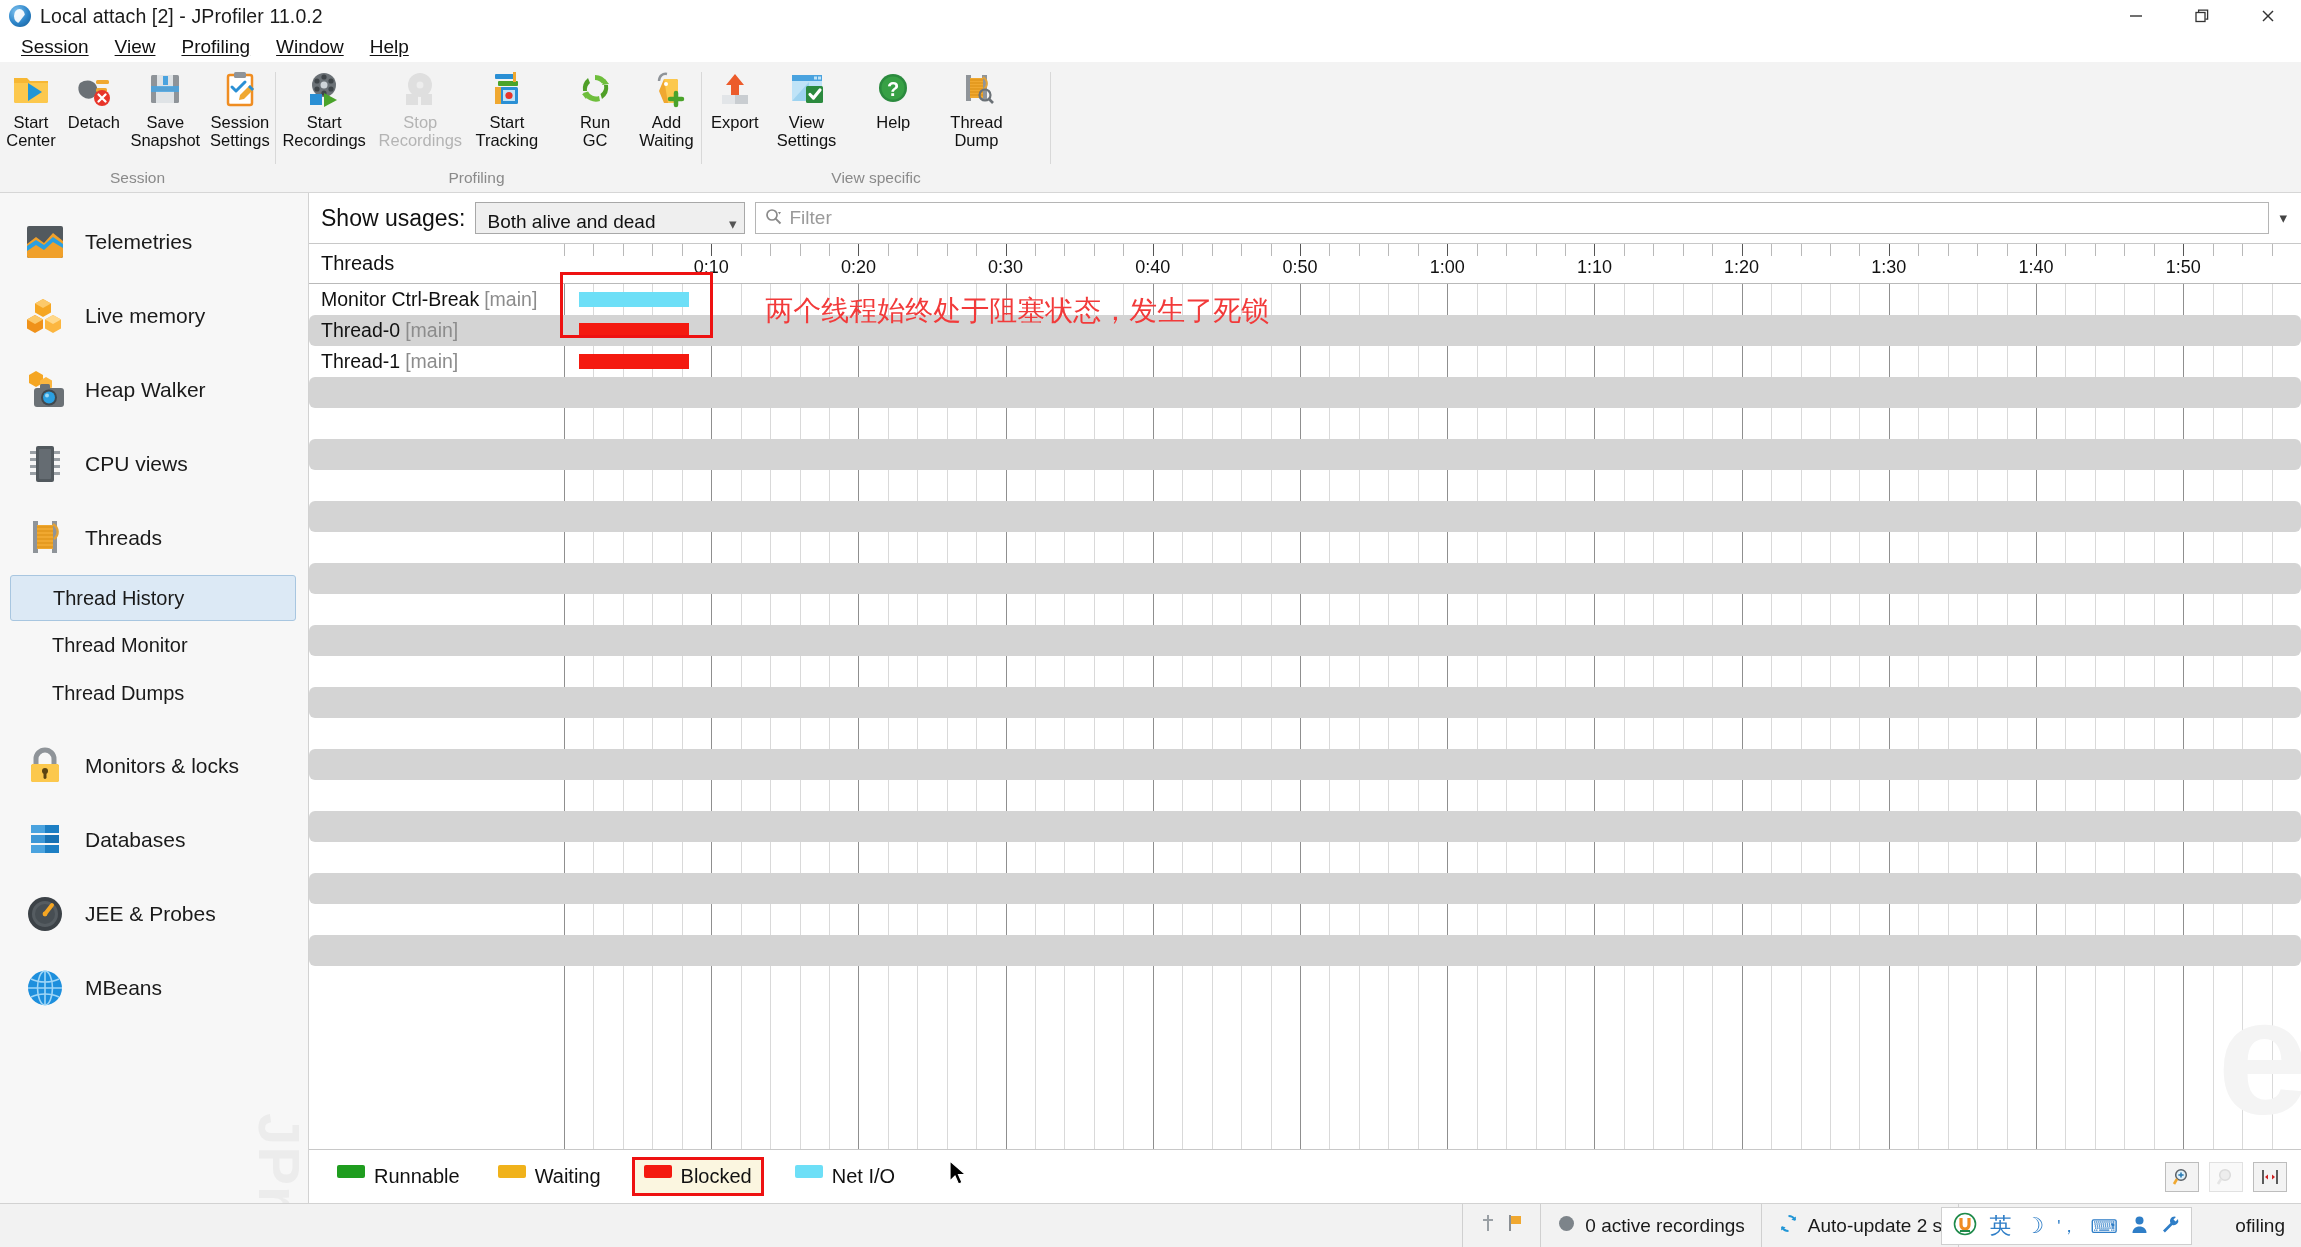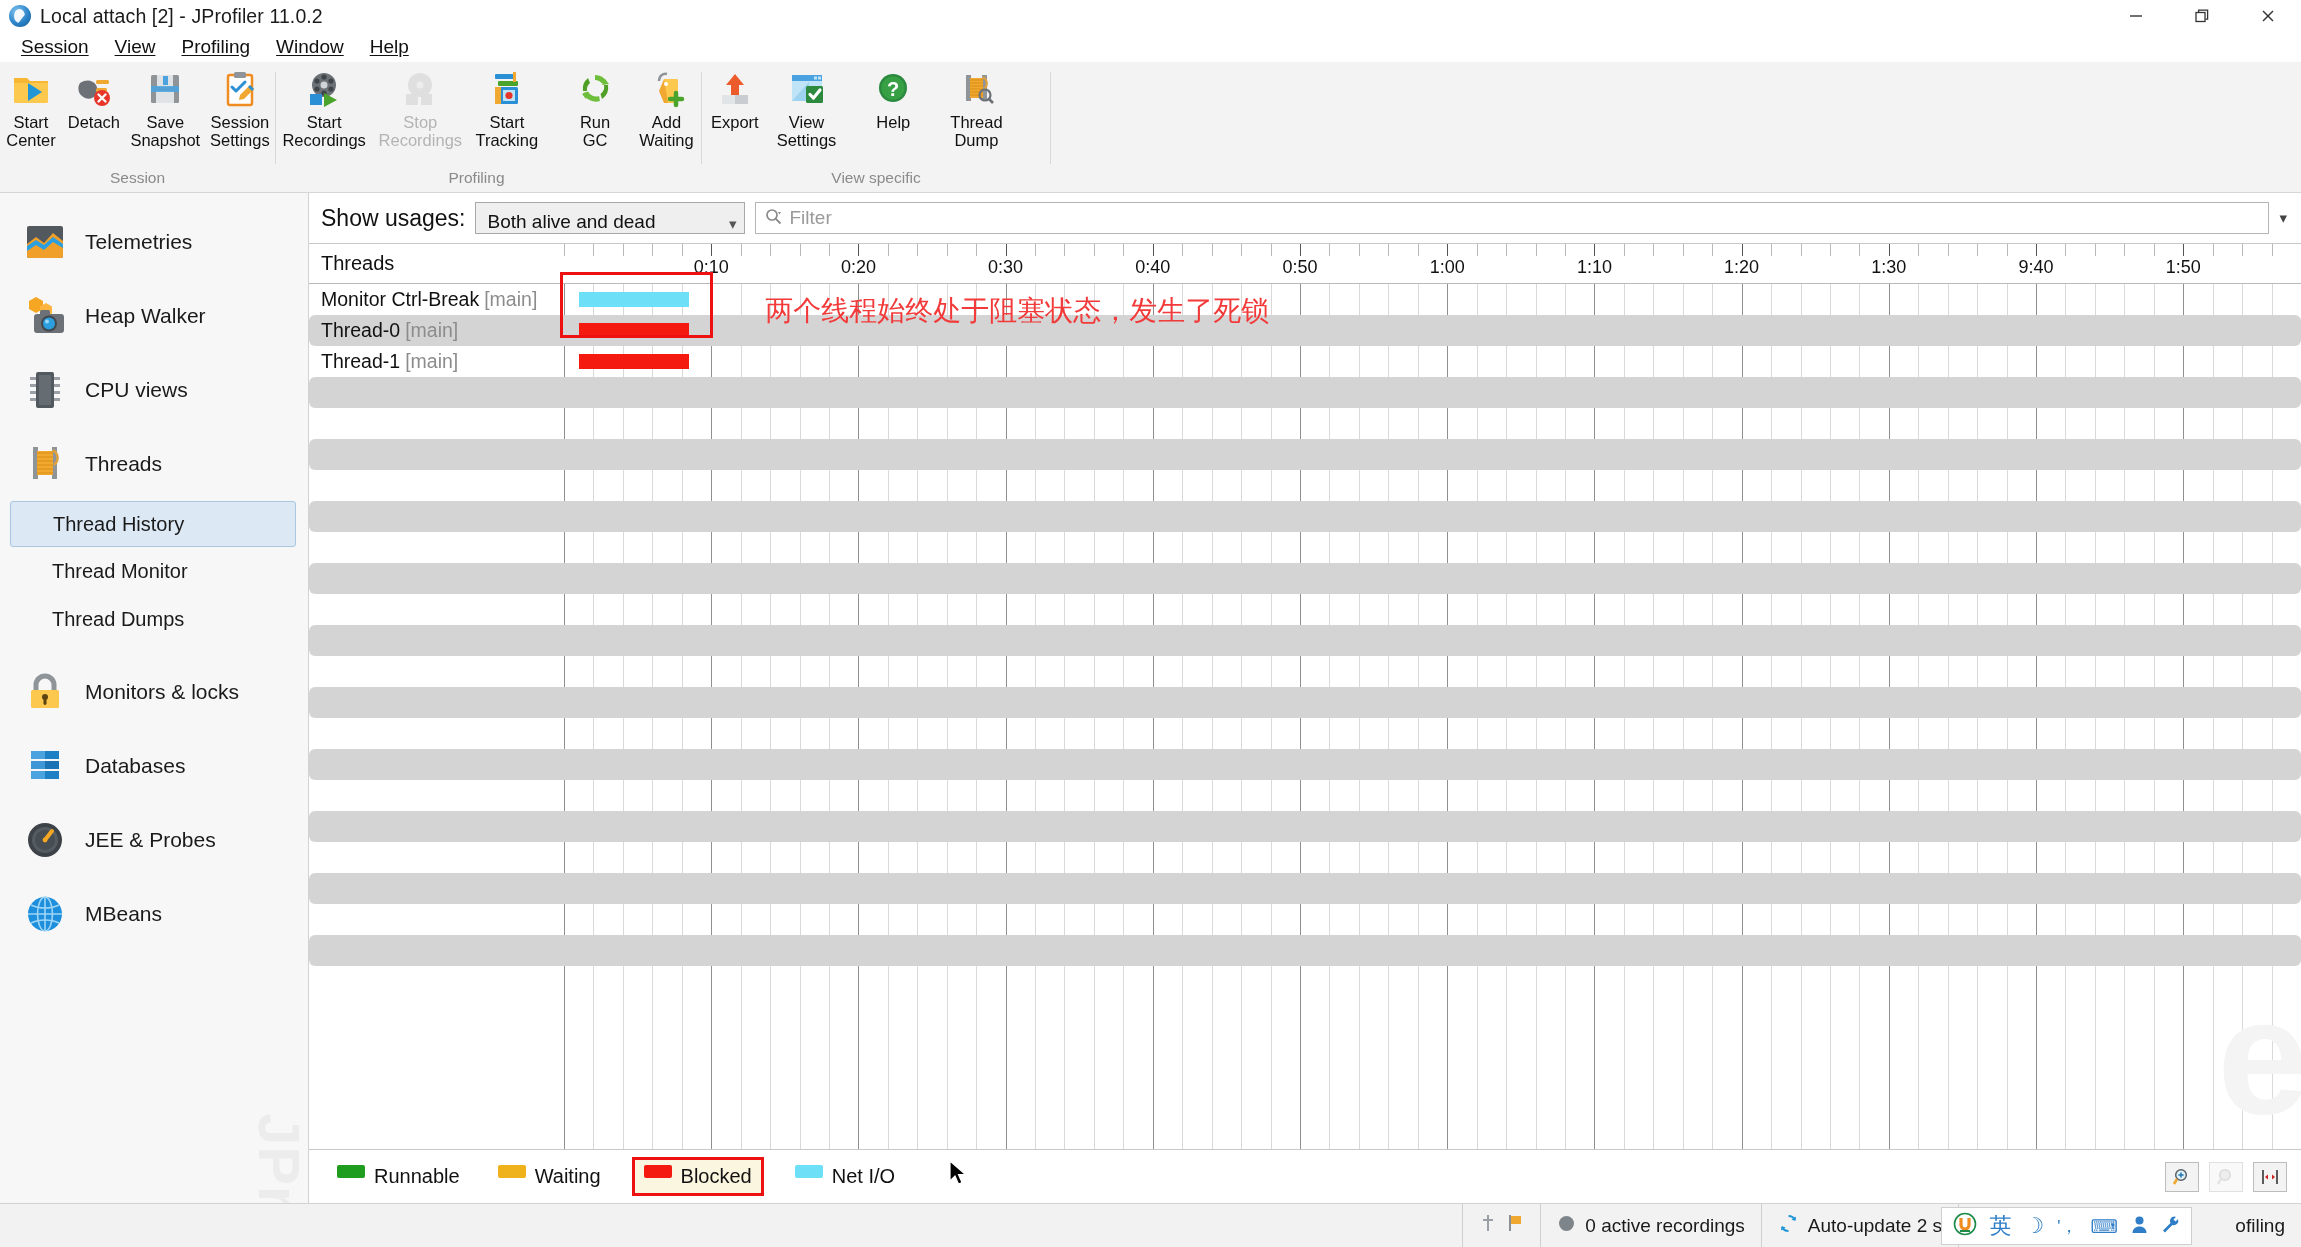--- a/index.html
+++ b/index.html
@@ -373,20 +373,33 @@
         <div class="s-ico">
           <svg width="46" height="46" viewBox="0 0 46 46">
             <rect x="5" y="7" width="36" height="32" rx="2" fill="#52595e"></rect>
             <path d="M5 25l9-7 8 6 9-10 10 8v15a2 2 0 0 1-2 2H7a2 2 0 0 1-2-2z" fill="#f0a02a"></path>
             <path d="M5 27l9-6 8 5 9-8 10 7v4l-10-6-9 8-8-5-9 6z" fill="#2b9fe0"></path>
           </svg>
         </div>
         <div class="s-lbl">Telemetries</div>
       </div>
 
+      <div class="side-item">
+        <div class="s-ico">
+          <svg width="46" height="46" viewBox="0 0 46 46">
+            <path d="M21 6l8 4.5v9L21 24l-8-4.5v-9z" fill="#f5a623"></path>
+            <path d="M13 22l8 4.5v9L13 40l-8-4.5v-9z" fill="#f0921a"></path>
+            <path d="M31 22l8 4.5v9L31 40l-8-4.5v-9z" fill="#fcb63f"></path>
+            <path d="M21 6l8 4.5-8 4.5-8-4.5z" fill="#fcc96a"></path>
+            <path d="M13 22l8 4.5-8 4.5-8-4.5z" fill="#fcc96a"></path>
+            <path d="M31 22l8 4.5-8 4.5-8-4.5z" fill="#ffd88a"></path>
+          </svg>
+        </div>
+        <div class="s-lbl">Live memory</div>
+      </div>
 
       <div class="side-item">
         <div class="s-ico">
           <svg width="46" height="46" viewBox="0 0 46 46">
             <path d="M14 4l7 4v8l-7 4-7-4V8z" fill="#f5a623"></path>
             <path d="M24 10l6 3.5v7L24 24l-6-3.5v-7z" fill="#fcb63f"></path>
             <rect x="12" y="21" width="30" height="19" rx="3" fill="#6b7176"></rect>
             <rect x="18" y="17" width="10" height="6" rx="1.5" fill="#6b7176"></rect>
             <circle cx="27" cy="30.5" r="8" fill="#41484d"></circle>
             <circle cx="27" cy="30.5" r="6" fill="#2b9fe0"></circle>
@@ -591,21 +604,21 @@
               <div class="tlabel" style="left: 736.017px;">0:50</div>
               <div class="tick major" style="left: 883.22px;"></div>
               <div class="tlabel" style="left: 883.22px; text-align: right;">1:00</div>
               <div class="tick major" style="left: 1030.42px;"></div>
               <div class="tlabel" style="left: 1030.42px;">1:10</div>
               <div class="tick major" style="left: 1177.63px;"></div>
               <div class="tlabel" style="left: 1177.63px;">1:20</div>
               <div class="tick major" style="left: 1324.83px;"></div>
               <div class="tlabel" style="left: 1324.83px;">1:30</div>
               <div class="tick major" style="left: 1472.03px;"></div>
-              <div class="tlabel" style="left: 1472.03px;">9:40</div>
+              <div class="tlabel" style="left: 1472.03px;">1:40</div>
               <div class="tick major" style="left: 1619.24px;"></div>
               <div class="tlabel" style="left: 1619.24px;">1:50</div>
             </div>
         </div>
 
         <div class="rows" id="thread-rows">
           <div class="grid" id="chart-grid">
               <div class="gline" style="left: 0px;"></div>
               <div class="gline" style="left: 29.4407px;"></div>
               <div class="gline" style="left: 58.8814px;"></div>

